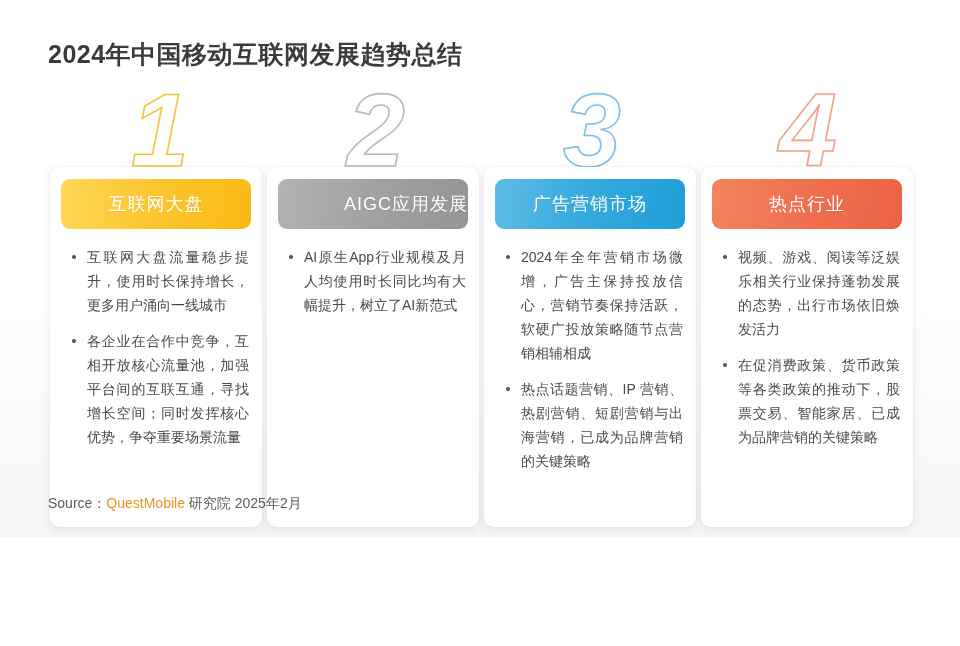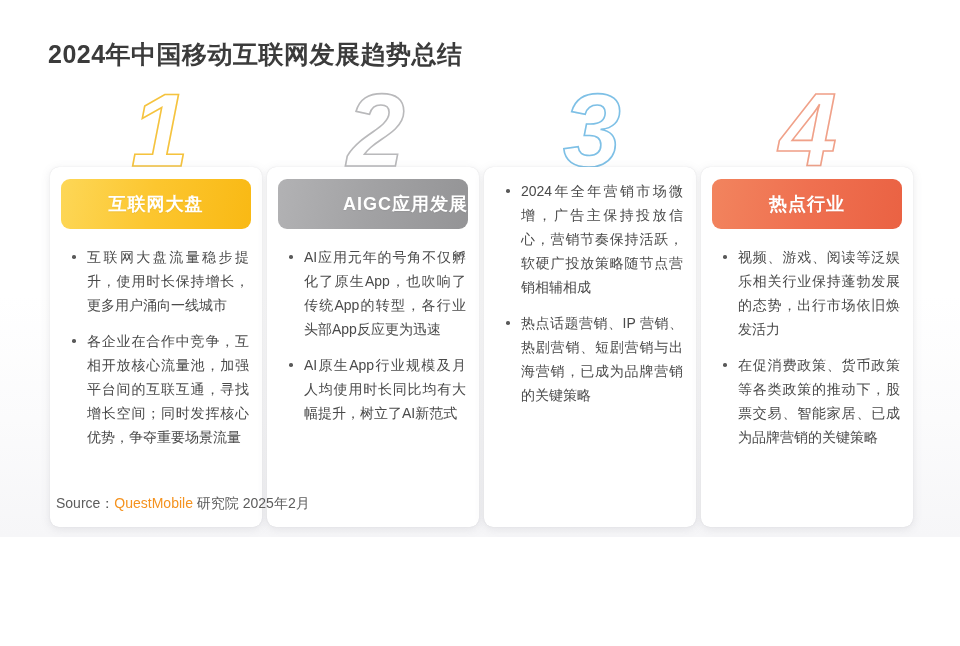--- a/index.html
+++ b/index.html
@@ -84,21 +84,21 @@
     height: 50px;
     border-radius: 9px;
     display: flex;
     align-items: center;
     justify-content: center;
     flex: 0 0 auto;
     margin-bottom: 16px;
   }
   .card-header-label {
     font-size: 18px;
-    font-weight: 700;
+    font-weight: 400;
     color: #ffffff;
     letter-spacing: 1px;
     text-shadow: 0 1px 1px rgba(0,0,0,0.06);
   }
   .card.c1 .card-header { background: linear-gradient(100deg, #fdd757 0%, #fcc62f 48%, #f9b914 100%); }
   .card.c2 .card-header { background: linear-gradient(100deg, #b2b2b4 0%, #a2a2a4 48%, #949496 100%); justify-content: flex-end; }
   .card.c3 .card-header { background: linear-gradient(100deg, #5fbbe6 0%, #33a9de 50%, #1f9fd8 100%); }
   .card.c4 .card-header { background: linear-gradient(100deg, #f2845e 0%, #ef7050 50%, #ea6243 100%); align-items: center; }
 
   .bullets {
@@ -123,21 +123,21 @@
     left: 5px;
     top: 10px;
     width: 3.5px;
     height: 3.5px;
     border-radius: 50%;
     background: #5a5a5a;
   }
 
   .footer {
     position: absolute;
-    left: 56px;
+    left: 48px;
     bottom: 24px;
     font-size: 14px;
     color: #5c5c5c;
     white-space: nowrap;
     margin-top: 18px;
   }
   .footer .brand {
     color: #f5921e;
     font-weight: 400;
   }
@@ -167,26 +167,28 @@
         <li class="bullet">互联网大盘流量稳步提升，使用时长保持增长，更多用户涌向一线城市</li>
         <li class="bullet">各企业在合作中竞争，互相开放核心流量池，加强平台间的互联互通，寻找增长空间；同时发挥核心优势，争夺重要场景流量</li>
       </ul>
     </div>
 
     <div class="card c2">
       <div class="card-header">
         <span class="card-header-label">AIGC应用发展</span>
       </div>
       <ul class="bullets">
-        <li class="bullet">AI应用元年的号角不仅孵化了原生App，也吹响了传统App的转型，各行业头部App反应更为迅速</li>
         <li class="bullet">AI原生App行业规模及月人均使用时长同比均有大幅提升，树立了AI新范式</li>
       </ul>
     </div>
 
     <div class="card c3">
+      <div class="card-header">
+        <span class="card-header-label">广告营销市场</span>
+      </div>
       <ul class="bullets">
         <li class="bullet">2024年全年营销市场微增，广告主保持投放信心，营销节奏保持活跃，软硬广投放策略随节点营销相辅相成</li>
         <li class="bullet">热点话题营销、IP 营销、热剧营销、短剧营销与出海营销，已成为品牌营销的关键策略</li>
       </ul>
     </div>
 
     <div class="card c4">
       <div class="card-header">
         <span class="card-header-label">热点行业</span>
       </div>

